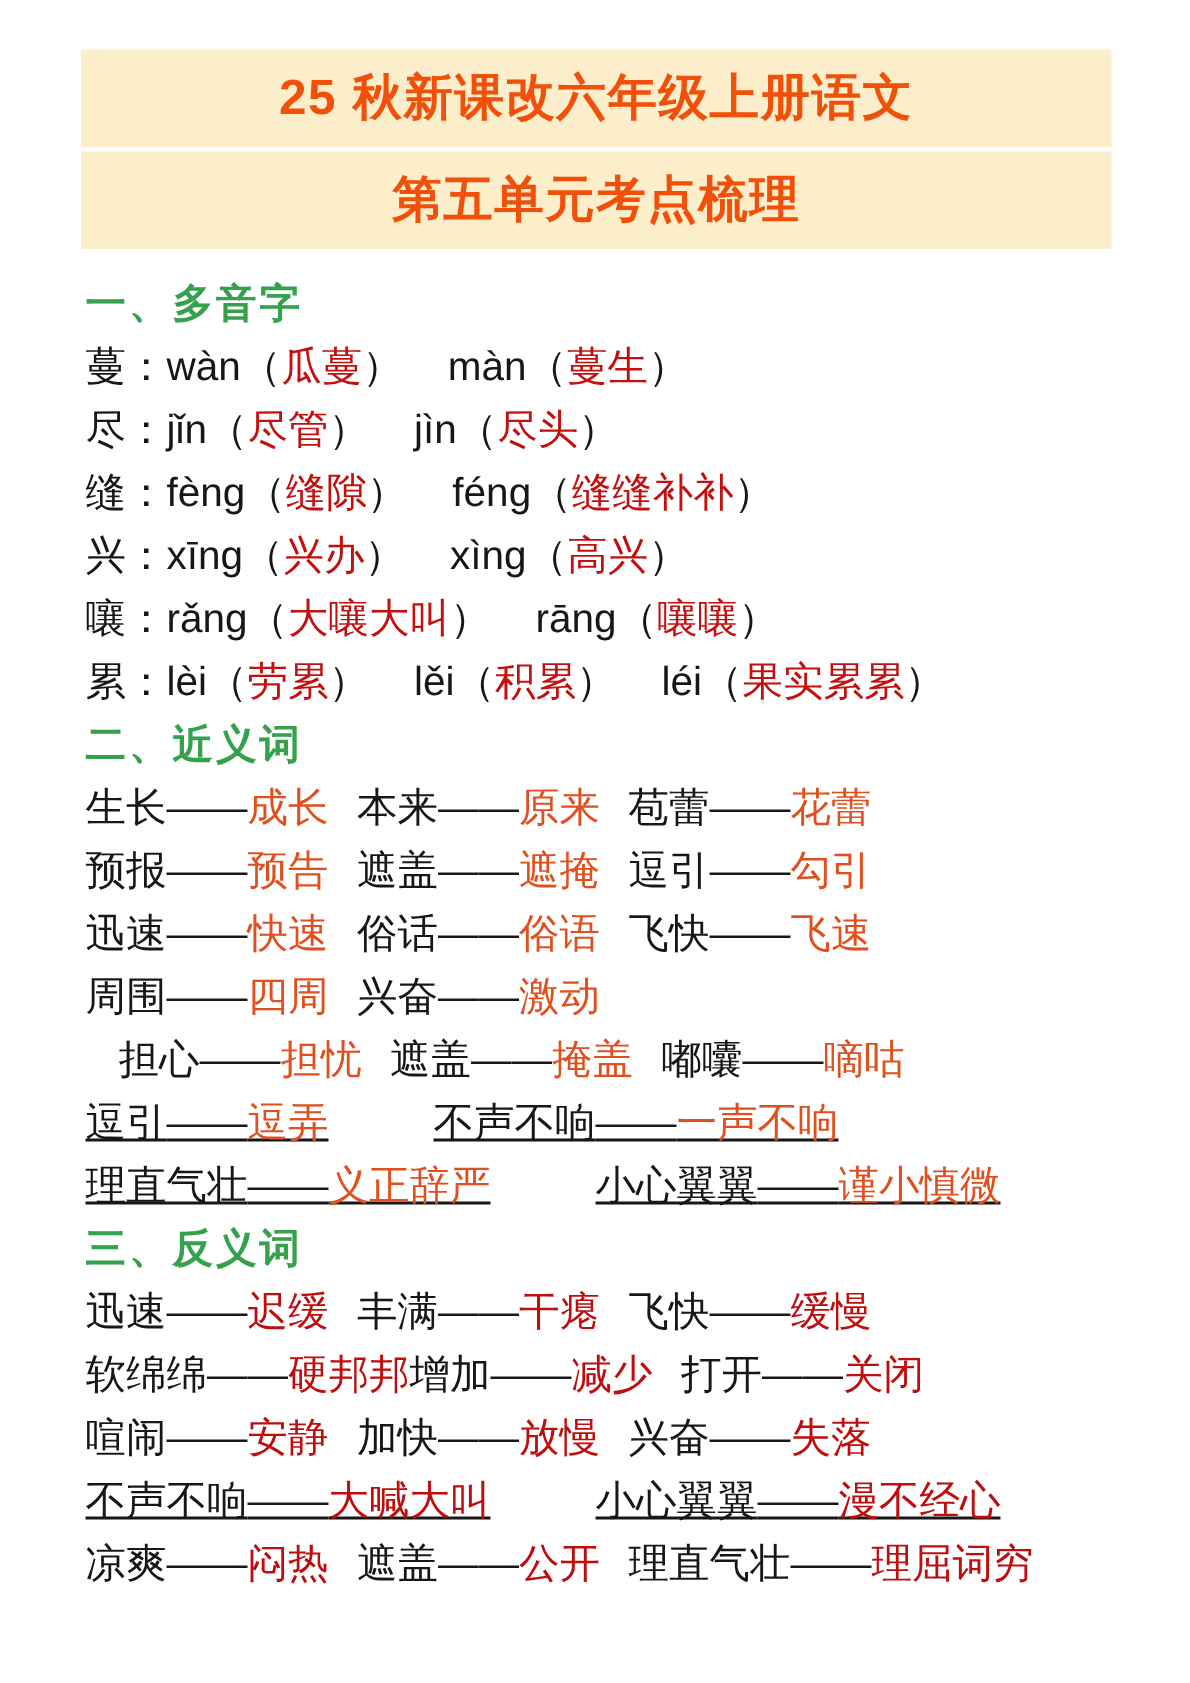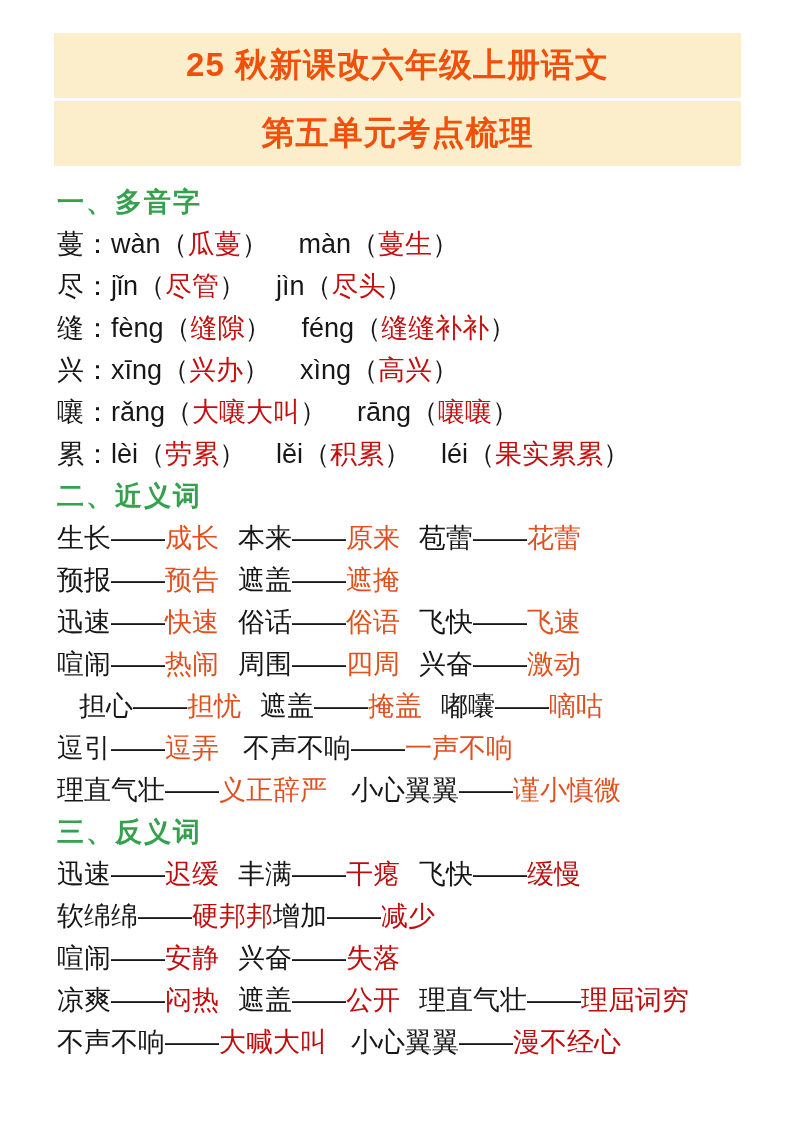--- a/index.html
+++ b/index.html
@@ -50,21 +50,21 @@
     letter-spacing:2px;
     white-space:nowrap;
   }
   .line{white-space:nowrap;}
   .reading{margin-right:30px;text-align:center;}
   .reading:last-child{margin-right:0;}
   .red{color:var(--duoyin-red);}
   .row{display:flex;align-items:center;}
   .row .pair{white-space:nowrap;}
   .cols3 .pair{min-width:181px;}
-  .cols2{column-gap:24px;}
+  .cols2{column-gap:70px;text-decoration:underline;}
   .indent{padding-left:22px;}
   .hl{color:var(--hl);}
 </style>
 </head>
 <body>
 
 <div class="page">
   <div class="banner">
     <div class="band">
       <span>25 秋新课改六年级上册语文</span>
@@ -86,28 +86,28 @@
       <section class="section" style="--hl: #e0501f;">
         <div class="heading">二、近义词</div>
         <div class="row cols3">
           <span class="pair"><span>生长</span><span>——</span><span class="hl">成长</span></span>
           <span class="pair"><span>本来</span><span>——</span><span class="hl">原来</span></span>
           <span class="pair"><span>苞蕾</span><span>——</span><span class="hl">花蕾</span></span>
         </div>
         <div class="row cols3">
           <span class="pair"><span>预报</span><span>——</span><span class="hl">预告</span></span>
           <span class="pair"><span>遮盖</span><span>——</span><span class="hl">遮掩</span></span>
+          <span class="pair"><span>逗引</span><span>——</span><span class="hl">勾引</span></span>
         </div>
         <div class="row cols3">
           <span class="pair"><span>迅速</span><span>——</span><span class="hl">快速</span></span>
           <span class="pair"><span>俗话</span><span>——</span><span class="hl">俗语</span></span>
           <span class="pair"><span>飞快</span><span>——</span><span class="hl">飞速</span></span>
         </div>
         <div class="row cols3">
-          <span class="pair"><span>喧闹</span><span>——</span><span class="hl">热闹</span></span>
           <span class="pair"><span>周围</span><span>——</span><span class="hl">四周</span></span>
           <span class="pair"><span>兴奋</span><span>——</span><span class="hl">激动</span></span>
         </div>
         <div class="row cols3 indent">
           <span class="pair"><span>担心</span><span>——</span><span class="hl">担忧</span></span>
           <span class="pair"><span>遮盖</span><span>——</span><span class="hl">掩盖</span></span>
           <span class="pair"><span>嘟囔</span><span>——</span><span class="hl">嘀咕</span></span>
         </div>
         <div class="row cols2">
           <span class="pair"><span>逗引</span><span>——</span><span class="hl">逗弄</span></span>
@@ -121,29 +121,31 @@
       <section class="section" style="--hl: #bf0d0d;">
         <div class="heading">三、反义词</div>
         <div class="row cols3">
           <span class="pair"><span>迅速</span><span>——</span><span class="hl">迟缓</span></span>
           <span class="pair"><span>丰满</span><span>——</span><span class="hl">干瘪</span></span>
           <span class="pair"><span>飞快</span><span>——</span><span class="hl">缓慢</span></span>
         </div>
         <div class="row cols3">
           <span class="pair"><span>软绵绵</span><span>——</span><span class="hl">硬邦邦</span></span>
           <span class="pair"><span>增加</span><span>——</span><span class="hl">减少</span></span>
+          <span class="pair"><span>打开</span><span>——</span><span class="hl">关闭</span></span>
         </div>
         <div class="row cols3">
           <span class="pair"><span>喧闹</span><span>——</span><span class="hl">安静</span></span>
+          <span class="pair"><span>加快</span><span>——</span><span class="hl">放慢</span></span>
           <span class="pair"><span>兴奋</span><span>——</span><span class="hl">失落</span></span>
+        </div>
+        <div class="row cols2">
+          <span class="pair"><span>不声不响</span><span>——</span><span class="hl">大喊大叫</span></span>
+          <span class="pair"><span>小心翼翼</span><span>——</span><span class="hl">漫不经心</span></span>
         </div>
         <div class="row cols3">
           <span class="pair"><span>凉爽</span><span>——</span><span class="hl">闷热</span></span>
           <span class="pair"><span>遮盖</span><span>——</span><span class="hl">公开</span></span>
           <span class="pair"><span>理直气壮</span><span>——</span><span class="hl">理屈词穷</span></span>
         </div>
-        <div class="row cols2">
-          <span class="pair"><span>不声不响</span><span>——</span><span class="hl">大喊大叫</span></span>
-          <span class="pair"><span>小心翼翼</span><span>——</span><span class="hl">漫不经心</span></span>
-        </div>
       </section>
     </main>
 </div>
 
 </body></html>

